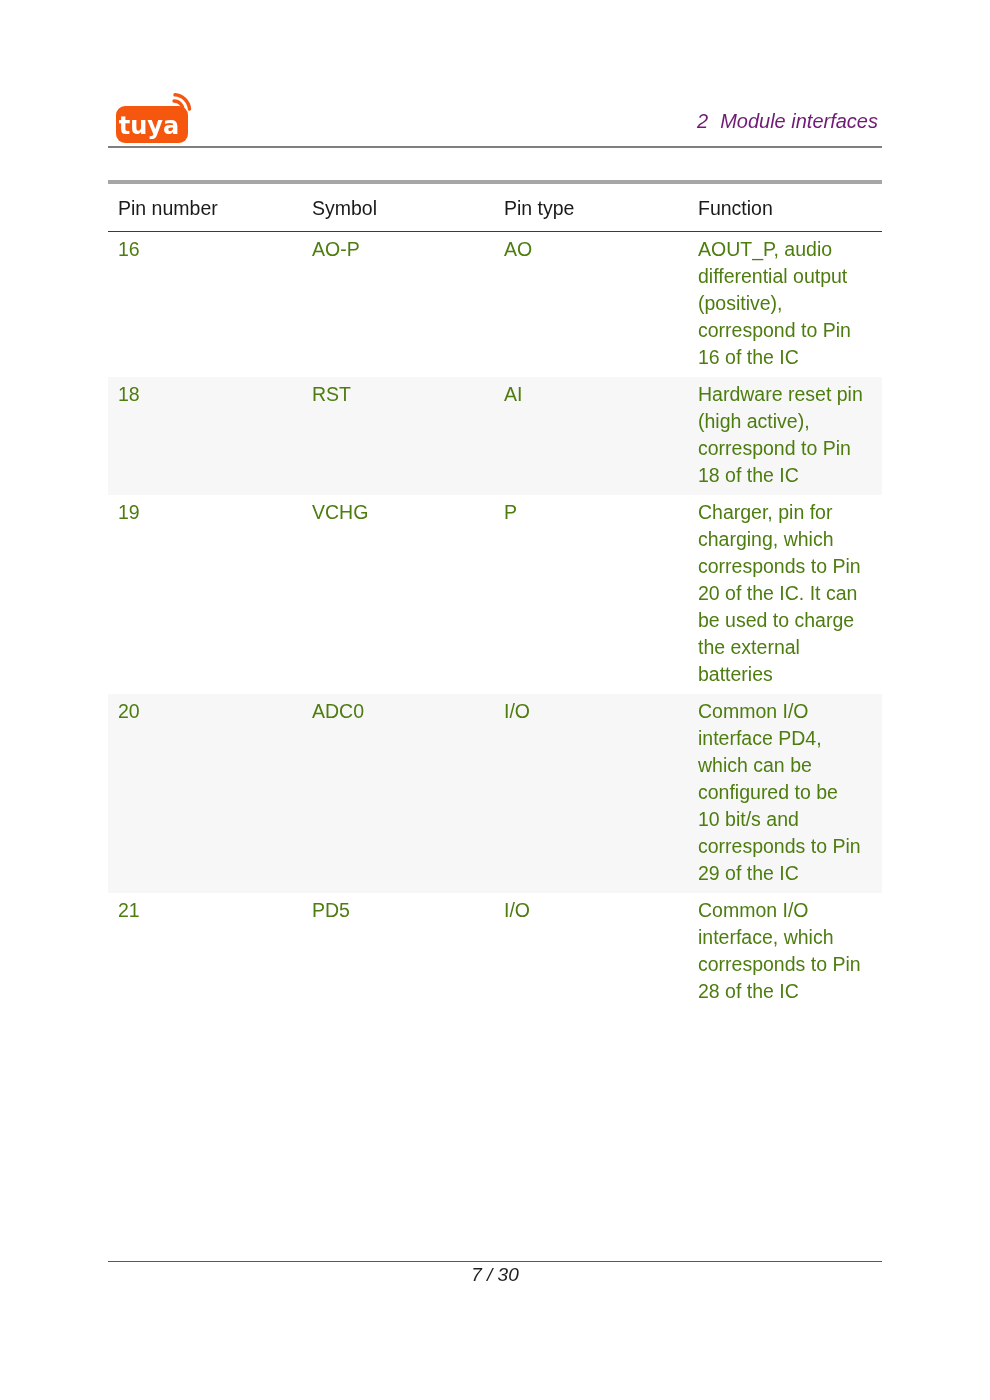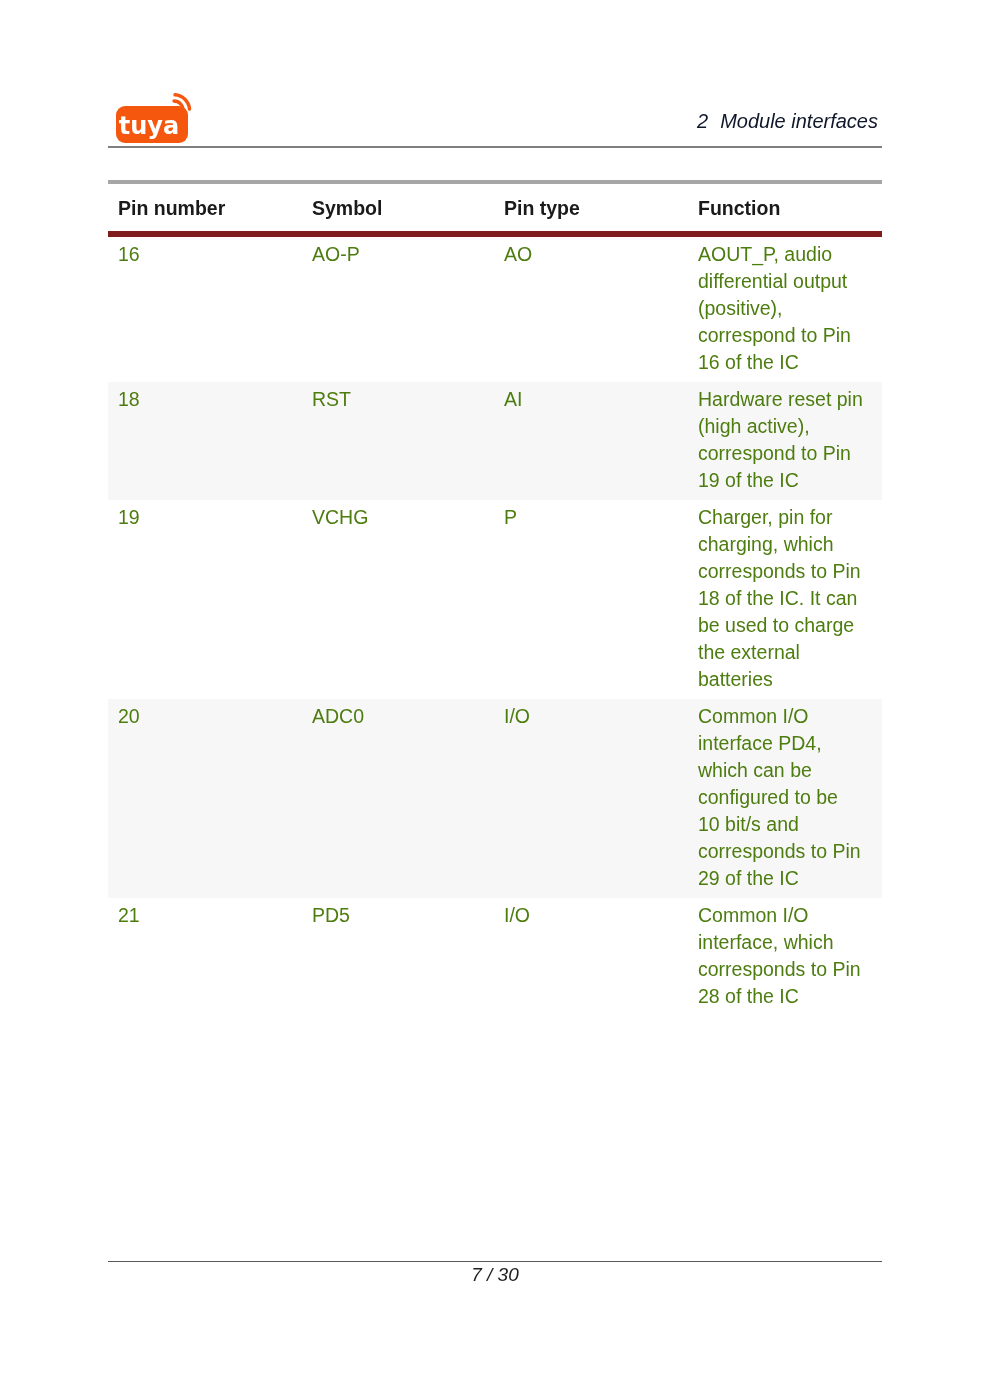--- a/index.html
+++ b/index.html
@@ -11,39 +11,39 @@
     color: #1a1a1a;
     overflow: hidden;
   }
   .page { position: absolute; inset: 0; background: #ffffff; border-radius: 8px; }
 
   
   .logo { position: absolute; left: 114px; top: 93px; }
   .section-heading {
     position: absolute; top: 109px; right: 112px;
     font-style: italic; font-size: 20px; line-height: 24px;
-    color: #0f172a; white-space: nowrap;
+    color: #701a75; white-space: nowrap;
   }
   .section-heading .sec-num { margin-right: 12px; }
   .header-divider {
     position: absolute; left: 108px; top: 146px;
     width: 774px; height: 2px; background: #7f7f7f;
   }
 
   
   .pin-table-wrap { position: absolute; left: 108px; top: 180px; width: 774px; }
   table.pin-table {
     width: 774px; border-collapse: collapse; table-layout: fixed;
     border-top: 4px solid #a6a6a6;
   }
   table.pin-table th {
-    text-align: left; font-weight: bold;
+    text-align: left; font-weight: normal;
     font-size: 19.5px; line-height: 27px; color: #1a1a1a;
     padding: 11px 10px 9px 10px;
-    border-bottom: 6px solid #7f1d1d;
+    border-bottom: 1px solid #7f1d1d;
     vertical-align: top;
   }
   table.pin-table td {
     font-size: 19.5px; line-height: 27px; color: #4d7c0f;
     padding: 4px 10px 6px 10px;
     vertical-align: top;
   }
   table.pin-table tbody tr:nth-child(even) { background: #f7f7f7; }
   td.function-cell { white-space: pre-line; }
 
@@ -107,30 +107,30 @@
 correspond to Pin
 16 of the IC</td>
   </tr>
           <tr>
     <td>18</td>
     <td>RST</td>
     <td>AI</td>
     <td class="function-cell">Hardware reset pin
 (high active),
 correspond to Pin
-19 of the IC</td>
+18 of the IC</td>
   </tr>
           <tr>
     <td>19</td>
     <td>VCHG</td>
     <td>P</td>
     <td class="function-cell">Charger, pin for
 charging, which
 corresponds to Pin
-18 of the IC. It can
+20 of the IC. It can
 be used to charge
 the external
 batteries</td>
   </tr>
           <tr>
     <td>20</td>
     <td>ADC0</td>
     <td>I/O</td>
     <td class="function-cell">Common I/O
 interface PD4,

